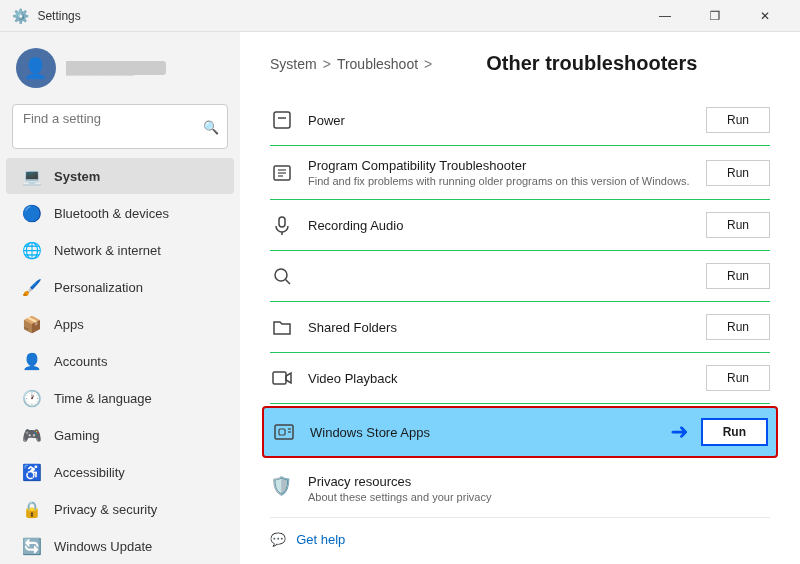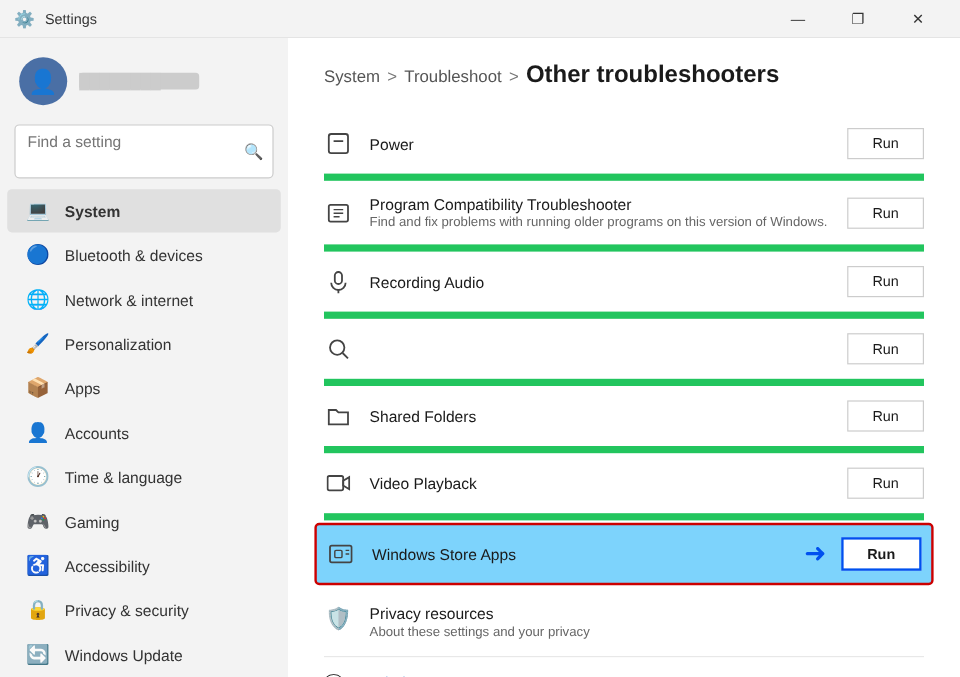--- a/index.html
+++ b/index.html
@@ -146,36 +146,37 @@
       color: #555;
     }
     .breadcrumb-link {
       color: #555;
       cursor: pointer;
     }
     .breadcrumb-current {
       font-weight: 700;
       font-size: 20px;
       color: #1a1a1a;
+      margin-left: 48px;
     }
     .breadcrumb-sep {
       color: #777;
       font-size: 14px;
     }
     .troubleshooter-list {
       display: flex;
       flex-direction: column;
       gap: 0;
     }
     .ts-item {
       display: flex;
       align-items: center;
       justify-content: space-between;
       padding: 12px 0;
-      border-bottom: 6px solid #22c55e;
+      border-bottom: 1px solid #22c55e;
     }
     .ts-item-left {
       display: flex;
       align-items: center;
       gap: 14px;
     }
     .ts-icon {
       width: 24px;
       height: 24px;
       display: flex;

